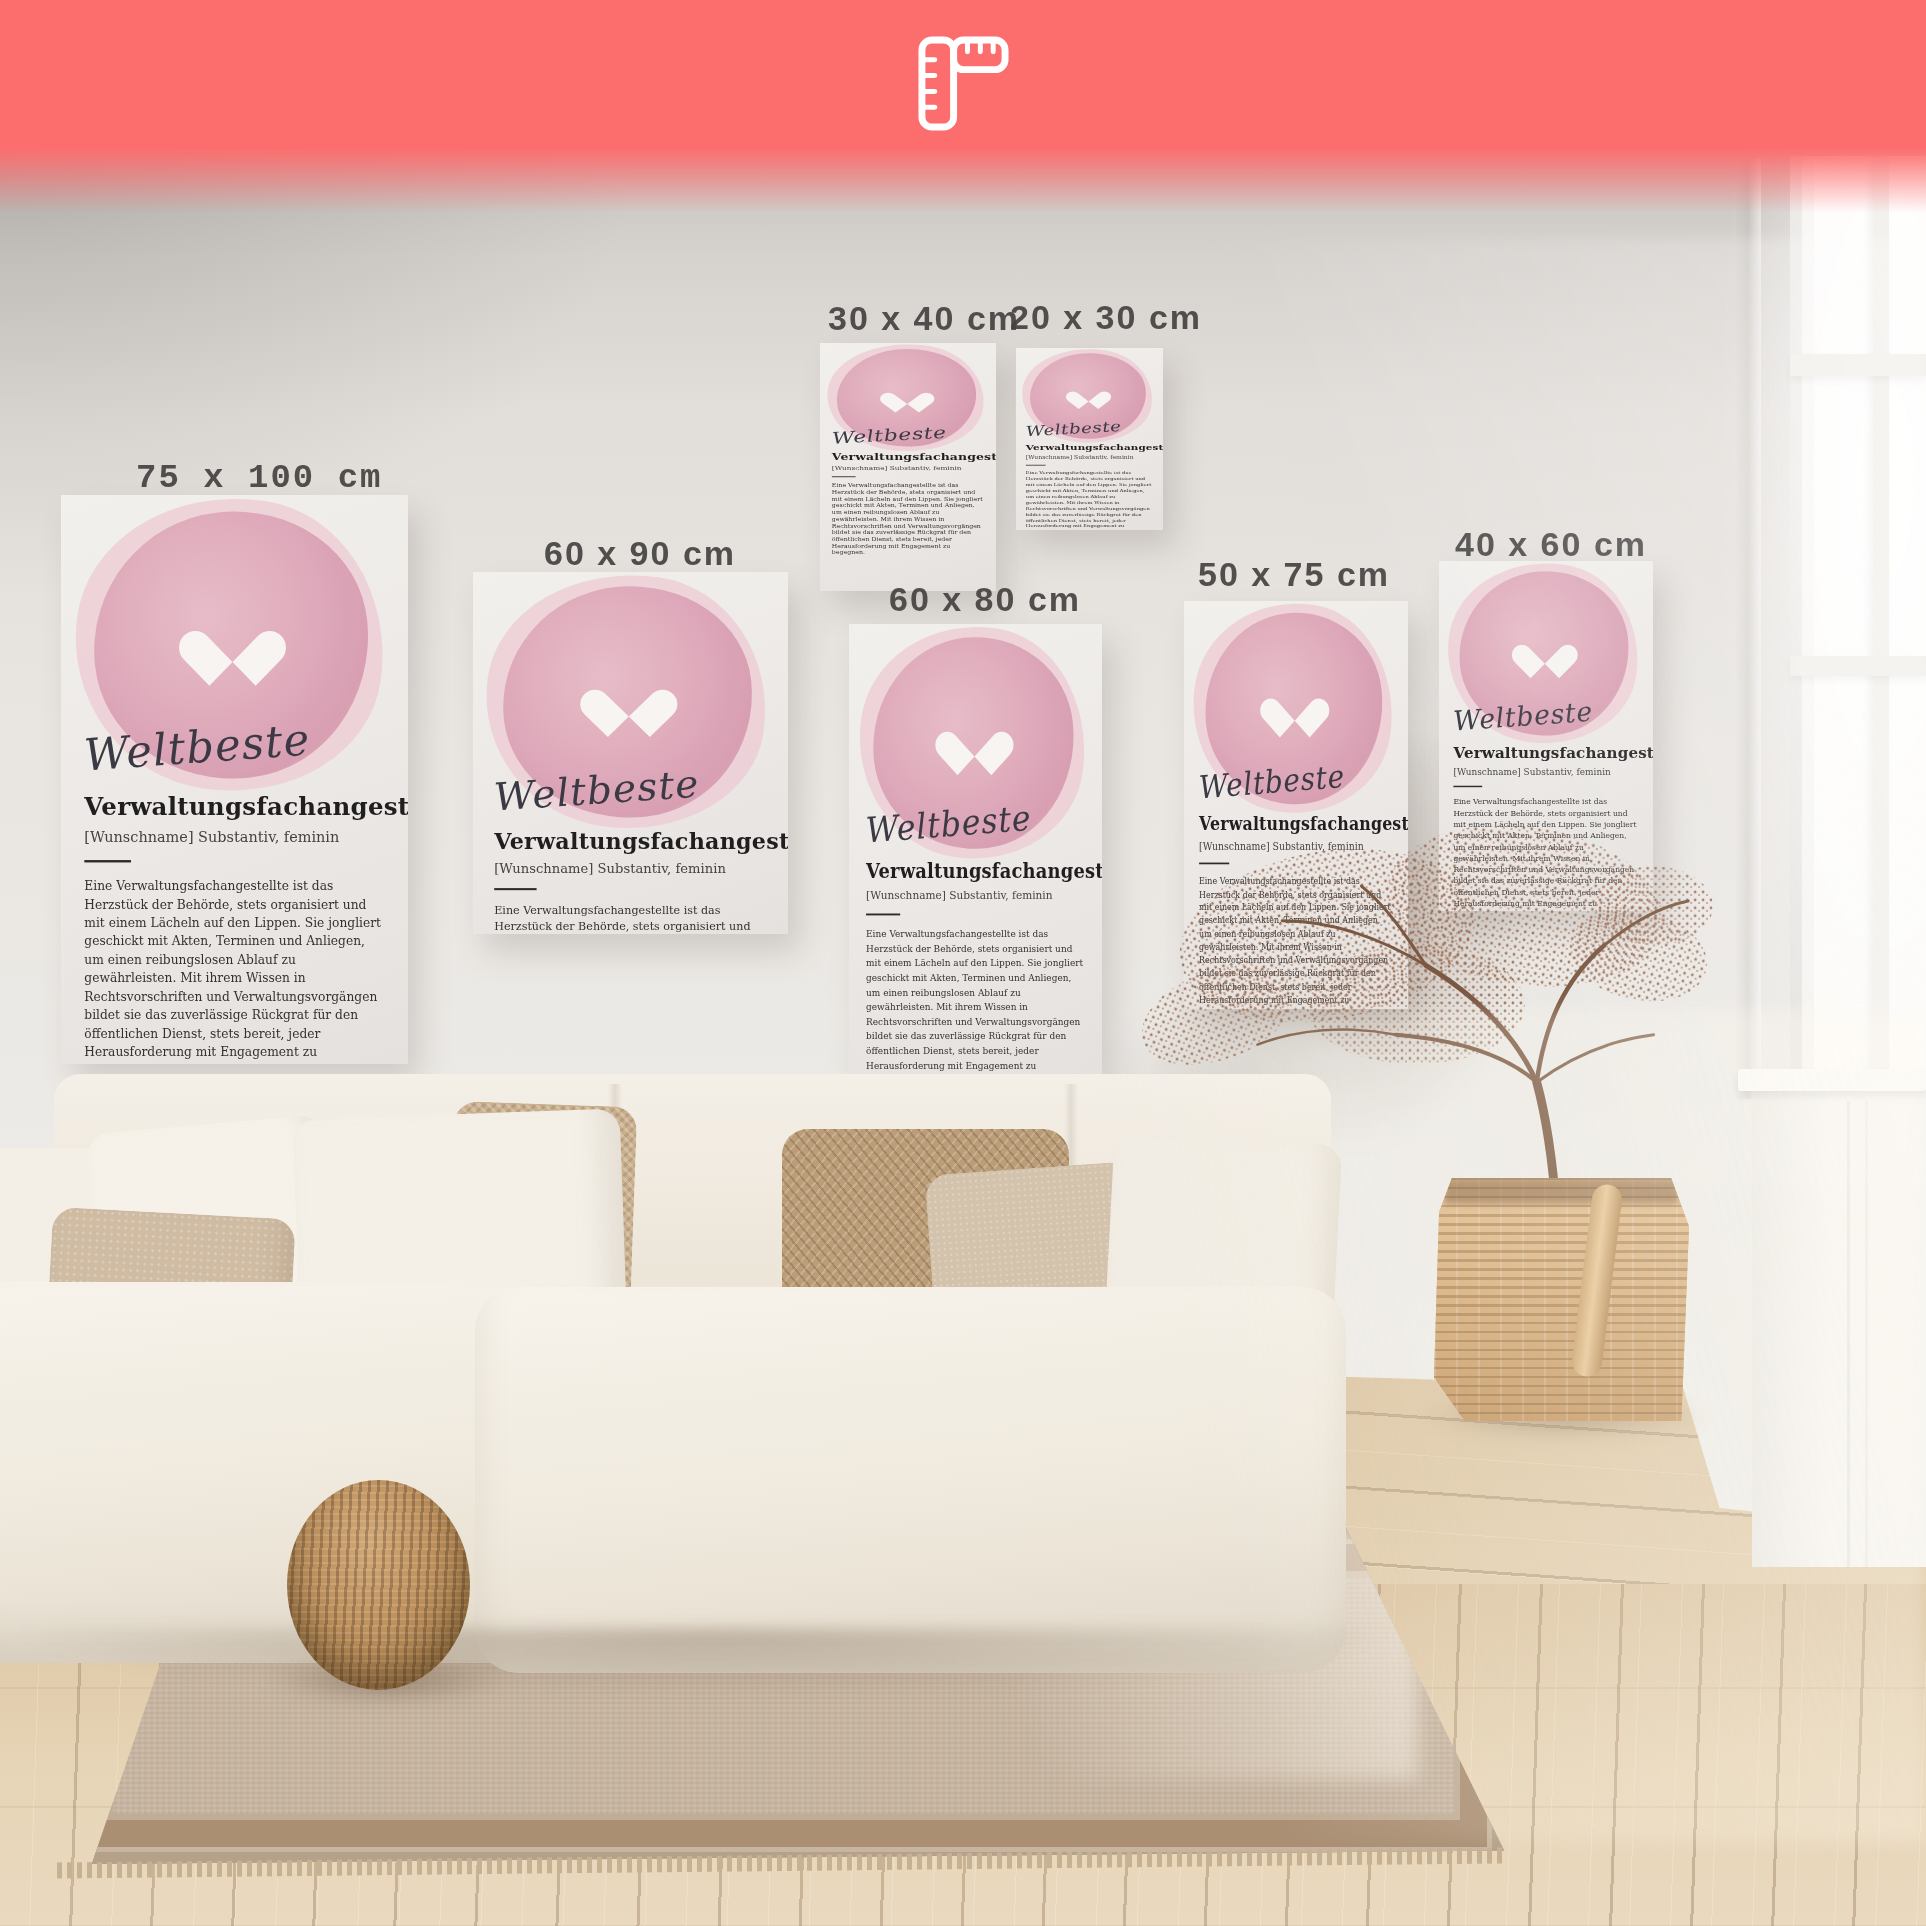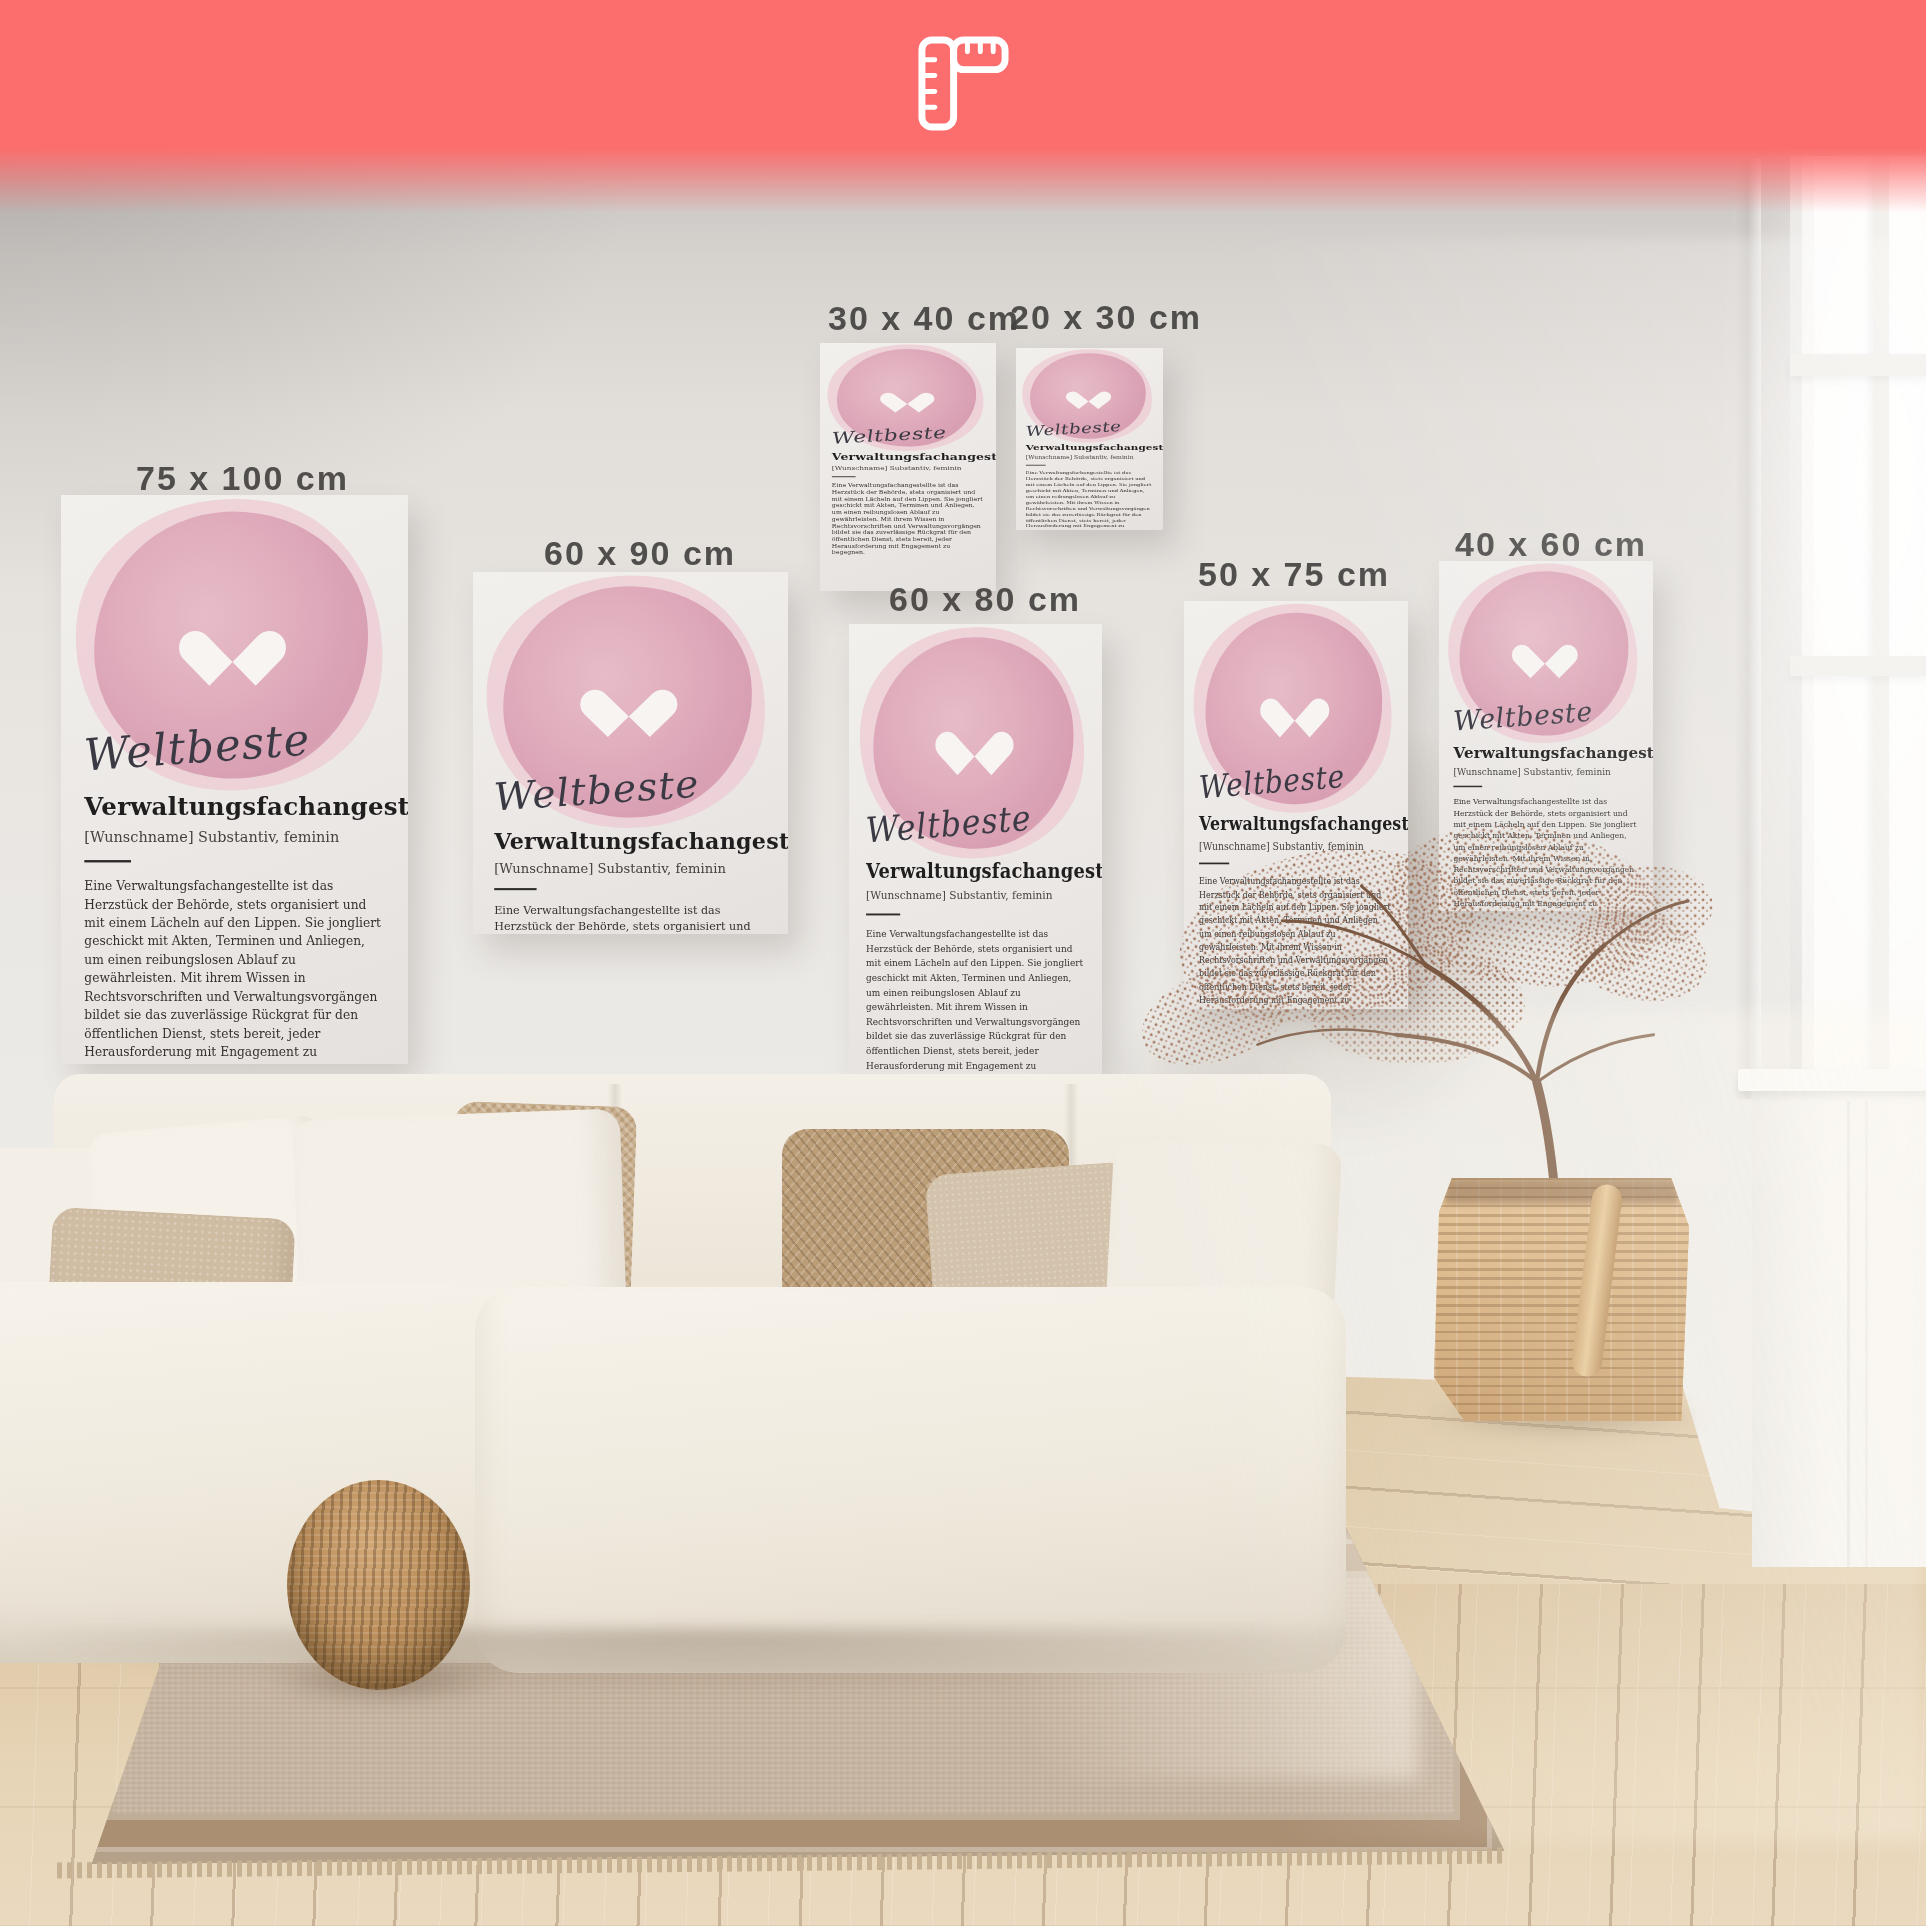--- a/index.html
+++ b/index.html
@@ -111,21 +111,21 @@
     transform:rotate(-4deg);transform-origin:left;letter-spacing:1px;z-index:2;}
   .pscale > div, .pscale > p{position:relative;}
   .ptitle{margin-top:12px;font-family:"DejaVu Serif",serif;font-weight:bold;
     font-size:21px;line-height:1.15;letter-spacing:0.2px;color:#201e1f;}
   .psub{margin-top:6px;font-family:"DejaVu Serif",serif;font-size:12.4px;color:#454240;}
   .prule{width:40px;height:2px;background:#2e2c2b;margin:12px 0;}
   .pbody{margin:0;font-family:"DejaVu Serif",serif;font-size:10.5px;line-height:1.47;
     color:#343130;}
 
   .p1{left:61px;top:495px;width:347px;height:569px;}  .p1 .pscale{transform:scale(1.1667,1.193);}
-  .p1 .size-label{left:75px;top:-36px;}
+  .p1 .size-label{left:75px;top:-36px;font-family:Liberation Mono, monospace;}
   .p2{left:473px;top:572px;width:315px;height:362px;} .p2 .pscale{transform:scale(1.06,1.033);}
   .p2 .size-label{left:71px;top:-38px;}
   .p3{left:820px;top:343px;width:176px;height:248px;} .p3 .pscale{transform:scale(.5933,.4357);}
   .p3 .size-label{left:8px;top:-44px;}
   .p4{left:1016px;top:348px;width:147px;height:182px;} .p4 .pscale{transform:scale(.4933,.3817);}
   .p4 .size-label{left:-6px;top:-50px;}
   .p5{left:849px;top:624px;width:253px;height:451px;} .p5 .pscale{transform:scale(.8533,.9461);}
   .p5 .size-label{left:40px;top:-44px;}
   .p6{left:1184px;top:601px;width:224px;height:408px;} .p6 .pscale{transform:scale(.7533,.8548);}
   .p6 .size-label{left:14px;top:-46px;}

